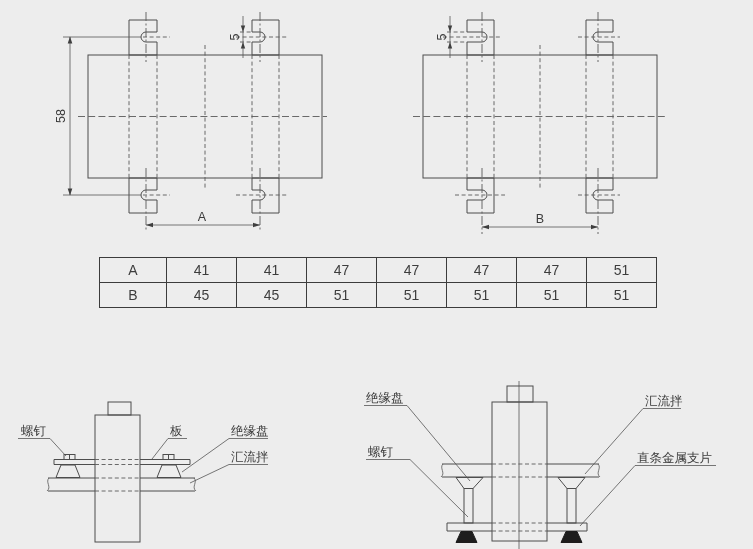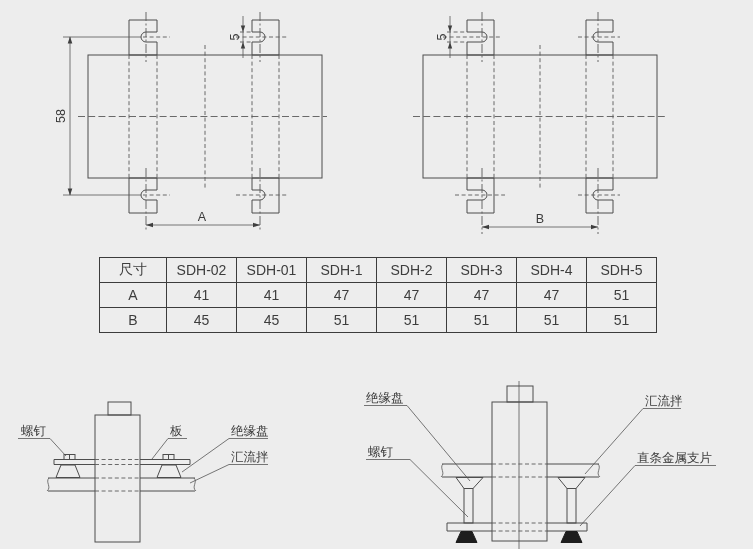--- a/index.html
+++ b/index.html
@@ -210,30 +210,20 @@
     <col class="c0">
         <col class="cn">
         <col class="cn">
         <col class="cn">
         <col class="cn">
         <col class="cn">
         <col class="cn">
         <col class="cn">
   </colgroup>
   <tbody>
-        <tr>
-    <th>尺寸</th>
-    <th>SDH-02</th>
-    <th>SDH-01</th>
-    <th>SDH-1</th>
-    <th>SDH-2</th>
-    <th>SDH-3</th>
-    <th>SDH-4</th>
-    <th>SDH-5</th>
-  </tr>
   <tr>
     <td>A</td>
     <td>41</td>
     <td>41</td>
     <td>47</td>
     <td>47</td>
     <td>47</td>
     <td>47</td>
     <td>51</td>
   </tr>

